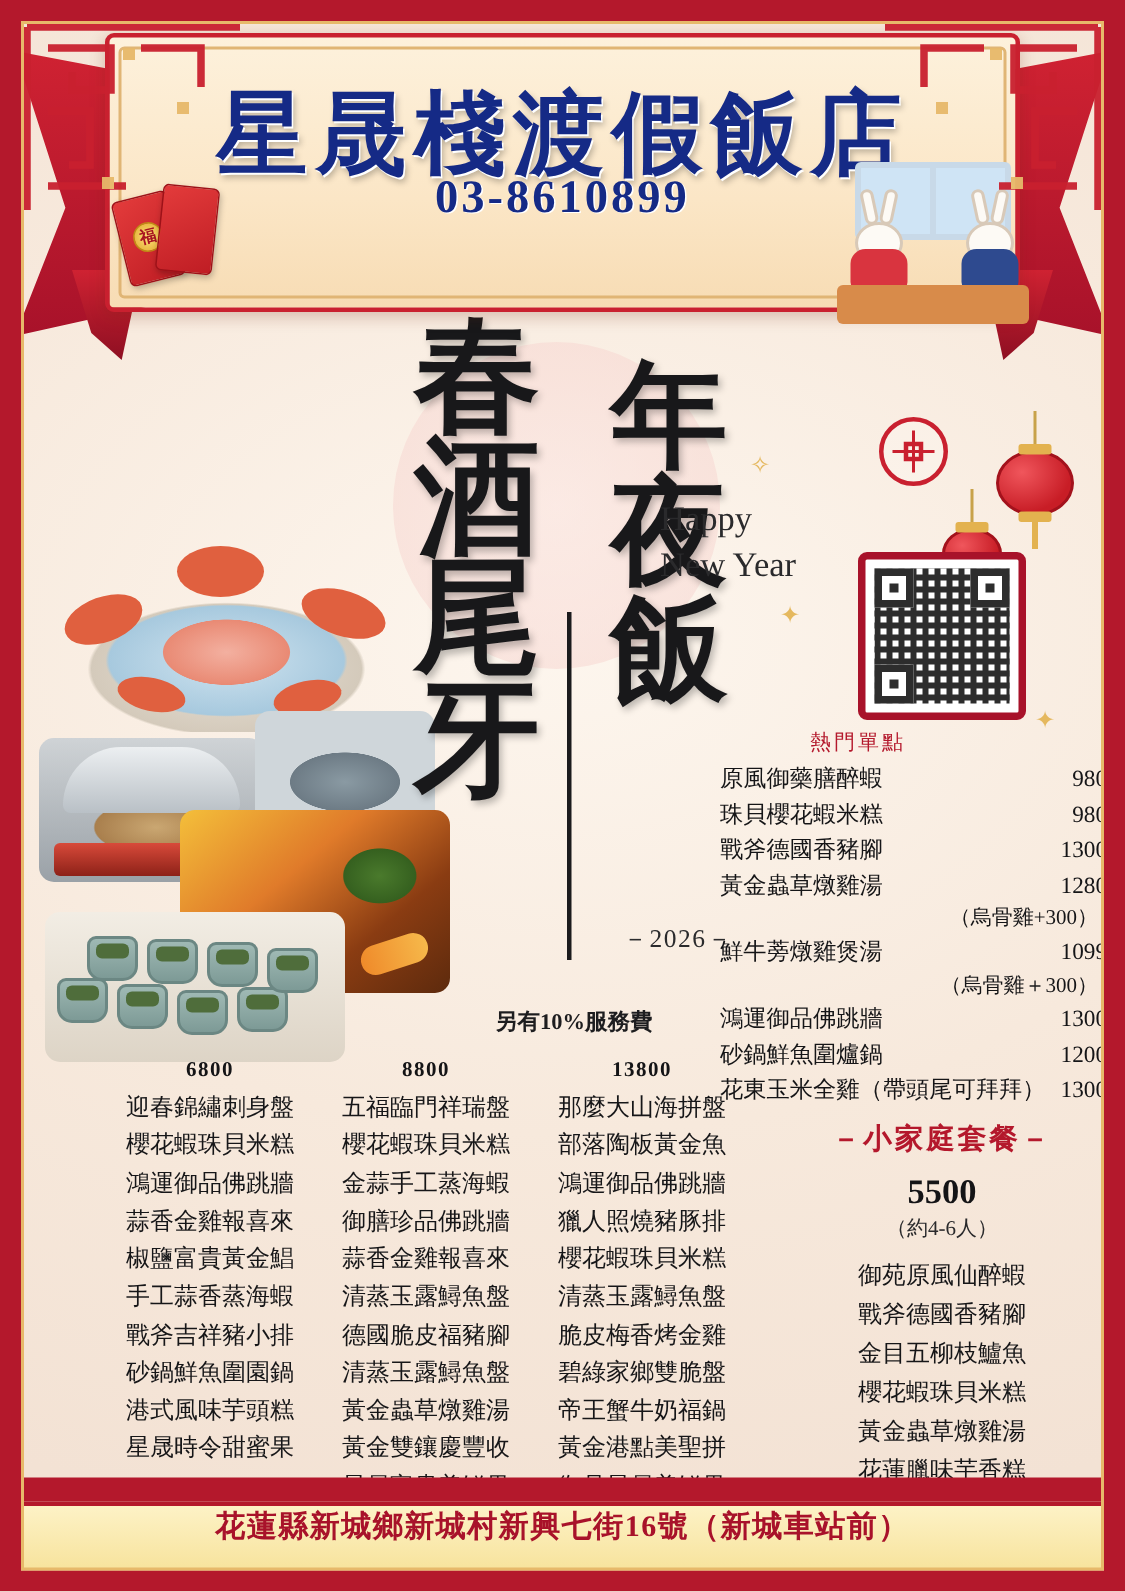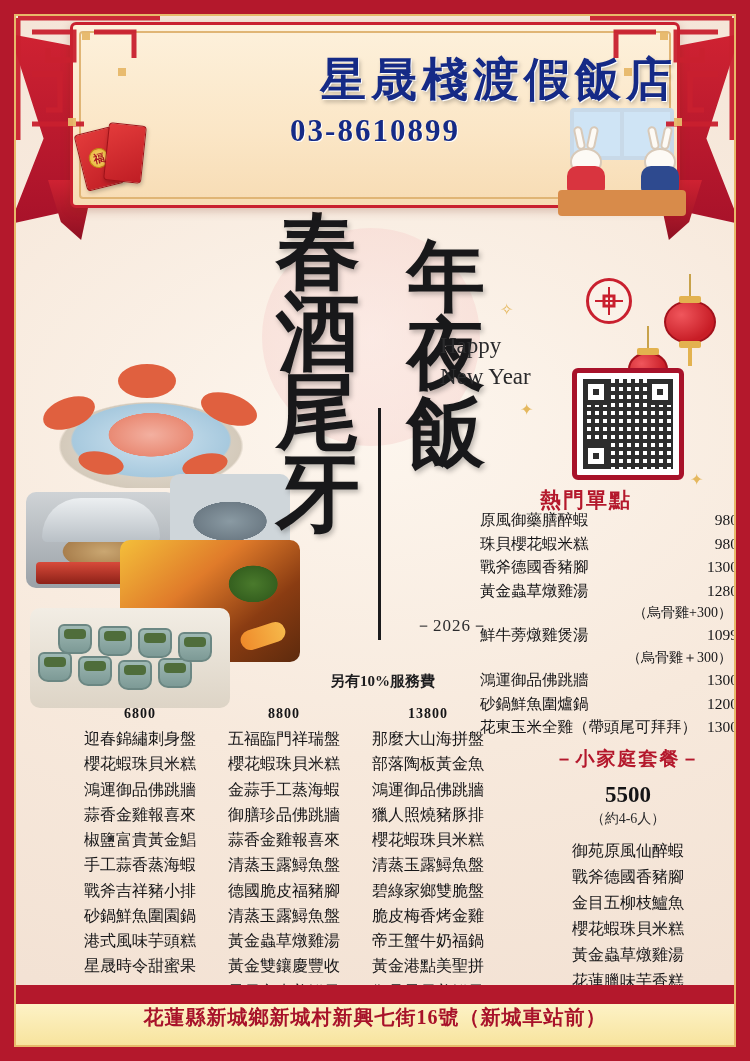--- a/index.html
+++ b/index.html
@@ -61,24 +61,24 @@
     box-shadow:0 3px 10px rgba(120,40,20,.25);
     z-index:3;
     overflow:hidden;
   }
   .banner-main:before {
     content:""; position:absolute; inset:6px;
     border:2px solid #e0b575; border-radius:4px;
   }
   .hotel-name {
     position:absolute; top:24px; left:0; right:0;
-    text-align:right;
+    text-align:center;
     font-family:"Liberation Serif", serif;
     font-weight:bold;
-    font-size:46px;
+    font-size:61px;
     letter-spacing:5px;
     color:#152a86;
     text-shadow:1px 1px 0 #fff, 2px 3px 4px rgba(0,0,0,.25);
   }
   .hotel-phone {
     position:absolute; top:88px; left:0; right:0;
     text-align:center;
     font-family:"Liberation Serif", serif;
     font-weight:bold;
     font-size:31px;
@@ -327,22 +327,22 @@
     border:2px solid #6b8783;
   }
   .cup:after {
     content:""; position:absolute; left:4px; top:3px; right:4px; height:10px;
     background:#4f6d3b; border-radius:4px;
   }
 
   
   .hot-title {
     position:absolute; left:540px; top:486px; z-index:14;
-    font-family:"Liberation Serif", serif; font-weight:bold;
-    font-size:21px; color:#b4182c; letter-spacing:2px;
+    font-family:"Liberation Serif", serif; font-weight:normal;
+    font-size:14px; color:#b4182c; letter-spacing:2px;
   }
   .hot-list {
     position:absolute; left:480px; top:508px; width:258px; z-index:14;
     font-family:"Liberation Serif", serif;
     font-size:15.5px; color:#151517; line-height:1.52;
   }
   .hot-row { display:flex; justify-content:space-between; white-space:nowrap; }
   .hot-row .nm { }
   .hot-row .pr { padding-left:10px; }
   .hot-sub { text-align:right; font-size:14px; padding-right:6px; }
@@ -634,22 +634,22 @@
 
     <div class="col">
       <div class="price">13800</div>
       <ul>
         <li>那麼大山海拼盤</li>
         <li>部落陶板黃金魚</li>
         <li>鴻運御品佛跳牆</li>
         <li>獵人照燒豬豚排</li>
         <li>櫻花蝦珠貝米糕</li>
         <li>清蒸玉露鱘魚盤</li>
+        <li>脆皮梅香烤金雞</li>
         <li>碧綠家鄉雙脆盤</li>
-        <li>脆皮梅香烤金雞</li>
         <li>帝王蟹牛奶福鍋</li>
         <li>黃金港點美聖拼</li>
         <li>御品星晟美鮮果</li>
       </ul>
     </div>
   </div>
 
   <div class="family">
     <div class="fam-title">－小家庭套餐－</div>
     <div class="fam-price">5500</div>

